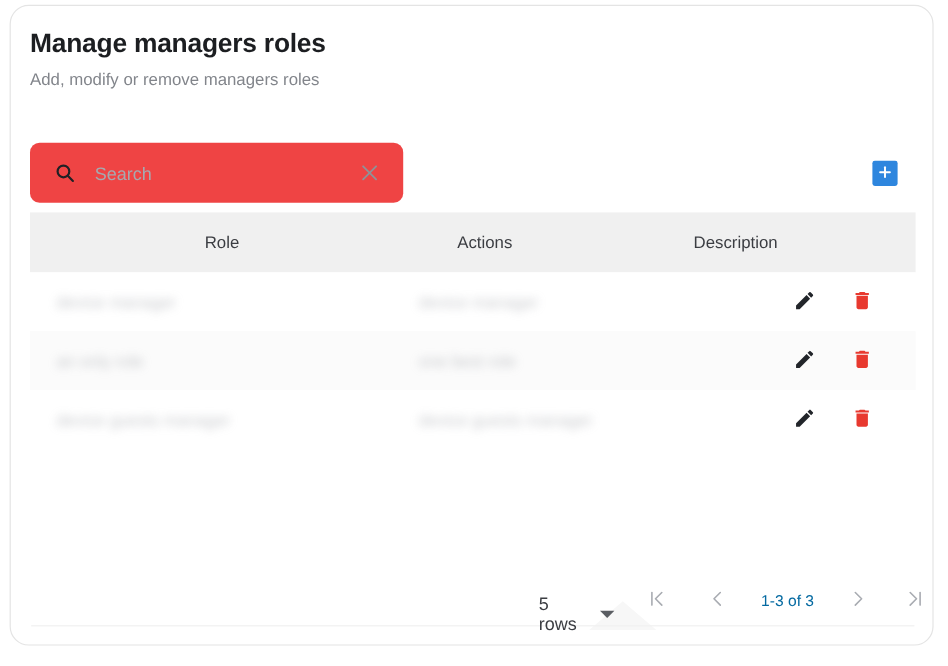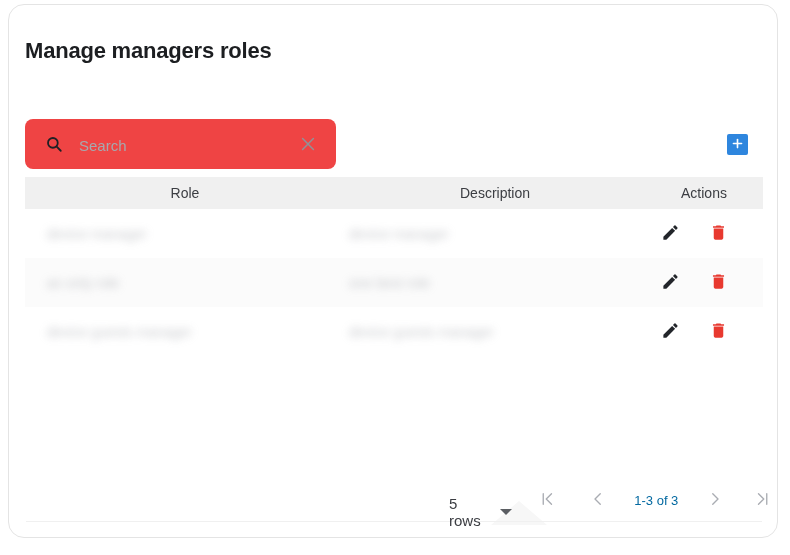--- a/index.html
+++ b/index.html
@@ -27,21 +27,20 @@
 
   
   .page-title {
     position: absolute;
     left: 16px;
     top: 18px;
     font-size: 22px;
     font-weight: bold;
     color: #1c1e21;
     letter-spacing: -0.2px;
-    margin-top: 15px;
   }
   .page-subtitle {
     position: absolute;
     left: 16px;
     top: 53px;
     font-size: 14px;
     color: #82858b;
   }
 
   
@@ -104,21 +103,21 @@
   
   .table {
     position: absolute;
     left: 16px;
     top: 172px;
     width: 738px;
   }
   .thead {
     display: flex;
     align-items: center;
-    height: 32px;
+    height: 50px;
     background: #f0f0f0;
   }
   .th {
     font-size: 14px;
     color: #3b3d42;
     text-align: center;
   }
   .col-role   { width: 320px; }
   .col-desc   { width: 300px; }
   .col-act    { width: 118px; }
@@ -232,20 +231,21 @@
   .gap-c { width: 14px; }
   .gap-d { width: 14px; }
   .gap-e { width: 20px; }
 </style>
 </head>
 <body>
 
 <div class="card">
 
   <div class="page-title">Manage managers roles</div>
+  <div class="page-subtitle">Add, modify or remove managers roles</div>
 
   <div class="search-box">
     <span class="search-icon">
       <svg width="18" height="18" viewBox="0 0 24 24" fill="none" stroke="#1f2125" stroke-width="2.4" stroke-linecap="round">
         <circle cx="10.5" cy="10.5" r="6.5"></circle>
         <line x1="15.6" y1="15.6" x2="21" y2="21"></line>
       </svg>
     </span>
     <input class="search-input" type="text" placeholder="Search" style="">
     <span class="search-clear">
@@ -262,22 +262,22 @@
         <line x1="12" y1="4.5" x2="12" y2="19.5"></line>
         <line x1="4.5" y1="12" x2="19.5" y2="12"></line>
       </svg>
     </span>
   </button>
 
   <div class="table">
 
     <div class="thead">
       <div class="th col-role">Role</div>
+      <div class="th col-act">Actions</div>
       <div class="th col-desc">Description</div>
-      <div class="th col-act">Actions</div>
     </div>
 
     <div class="trow">
       <div class="cell col-role">
         <span class="redacted">device manager</span>
       </div>
       <div class="cell col-desc desc">
         <span class="redacted">device manager</span>
       </div>
       <div class="act-cell">

